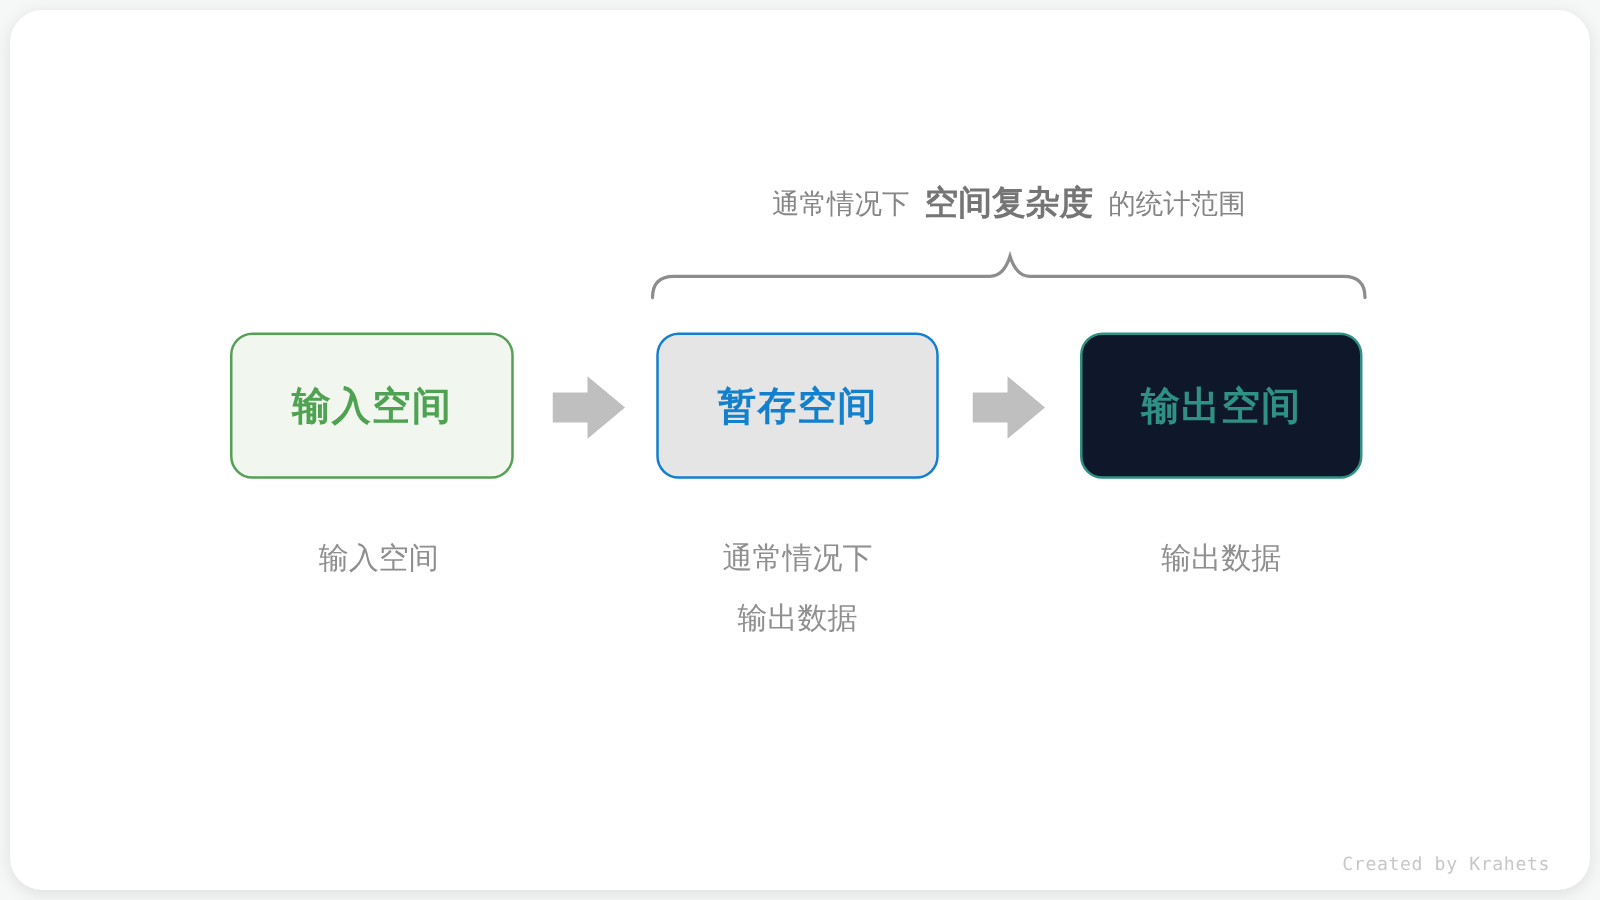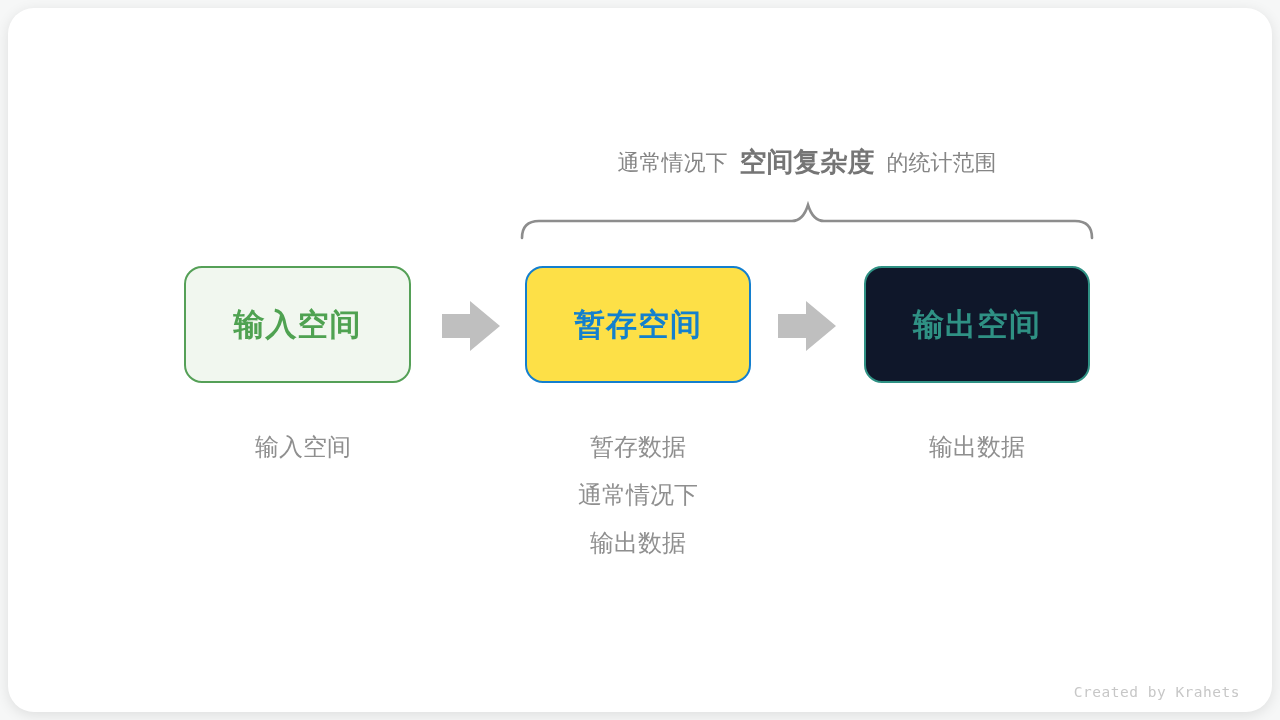--- a/index.html
+++ b/index.html
@@ -66,39 +66,38 @@
 
   <div class="heading"><span>通常情况下</span><span class="hl">空间复杂度</span><span>的统计范围</span></div>
 
   <svg class="brace" width="574" height="42" viewBox="0 0 574 42">
     <path d="M 2 38 Q 2 21 19 21 L 272 21 Q 283 21 288 5 Q 293 21 304 21 L 555 21 Q 572 21 572 38"></path>
   </svg>
 
   <div class="node node-1" style="border-color: rgb(85, 160, 87); background: rgb(241, 247, 239); color: rgb(79, 162, 81);">
     <span>输入空间</span>
   </div>
-  <div class="node node-2" style="border-color: rgb(20, 127, 206); background: #fde047; color: rgb(19, 128, 205); font-family: Liberation Mono, monospace;">
+  <div class="node node-2" style="border-color: rgb(20, 127, 206); background: #e5e5e5; color: rgb(19, 128, 205); font-family: Liberation Mono, monospace;">
     <span>暂存空间</span>
   </div>
   <div class="node node-3" style="border-color: rgb(47, 145, 132); background: #0f172a; color: rgb(47, 145, 132);">
     <span>输出空间</span>
   </div>
 
   <svg class="arrow arrow-1" width="58" height="50" viewBox="0 0 58 50">
     <polygon points="0,13 28,13 28,0 58,25 28,50 28,37 0,37"></polygon>
   </svg>
   <svg class="arrow arrow-2" width="58" height="50" viewBox="0 0 58 50">
     <polygon points="0,13 28,13 28,0 58,25 28,50 28,37 0,37"></polygon>
   </svg>
 
   <div class="caption-col caption-col-1">
     <div>输入空间</div>
   </div>
   <div class="caption-col caption-col-2">
-    <div>暂存数据</div>
     <div>通常情况下</div>
     <div>输出数据</div>
   </div>
   <div class="caption-col caption-col-3">
     <div>输出数据</div>
   </div>
 
   <div class="credit">Created by Krahets</div>
 </div>
 

